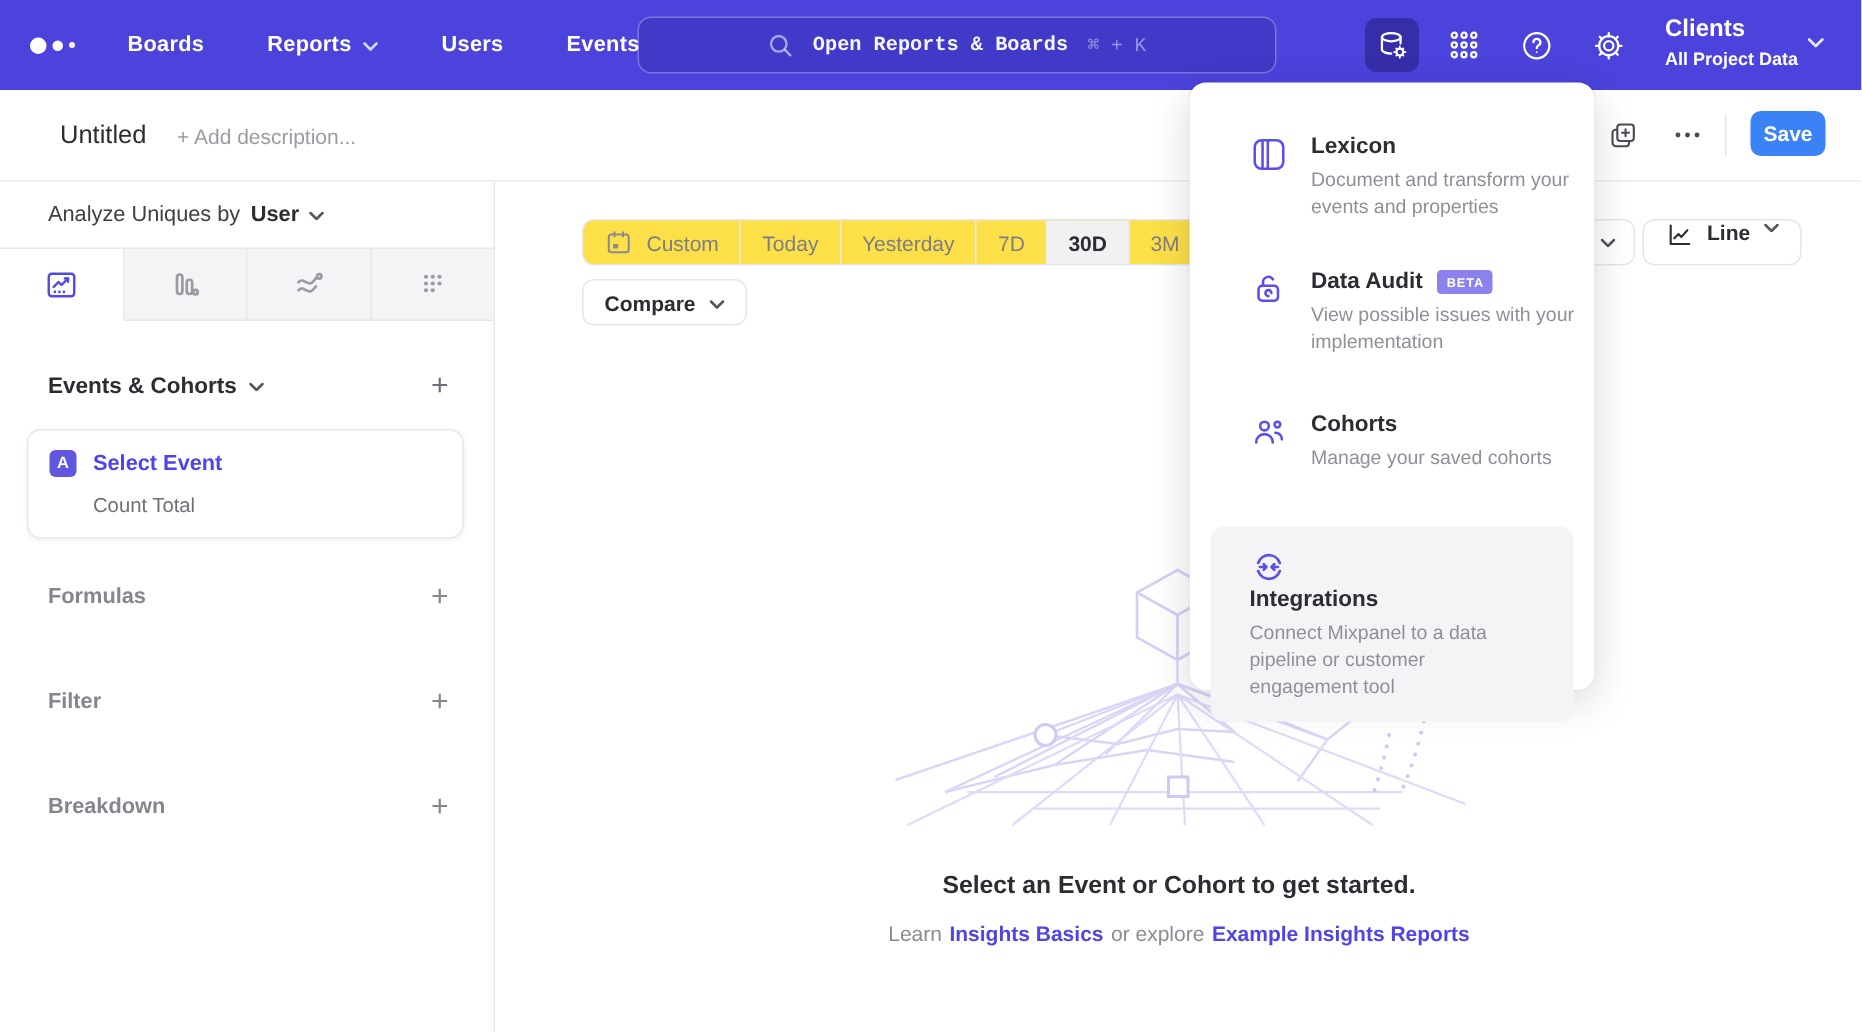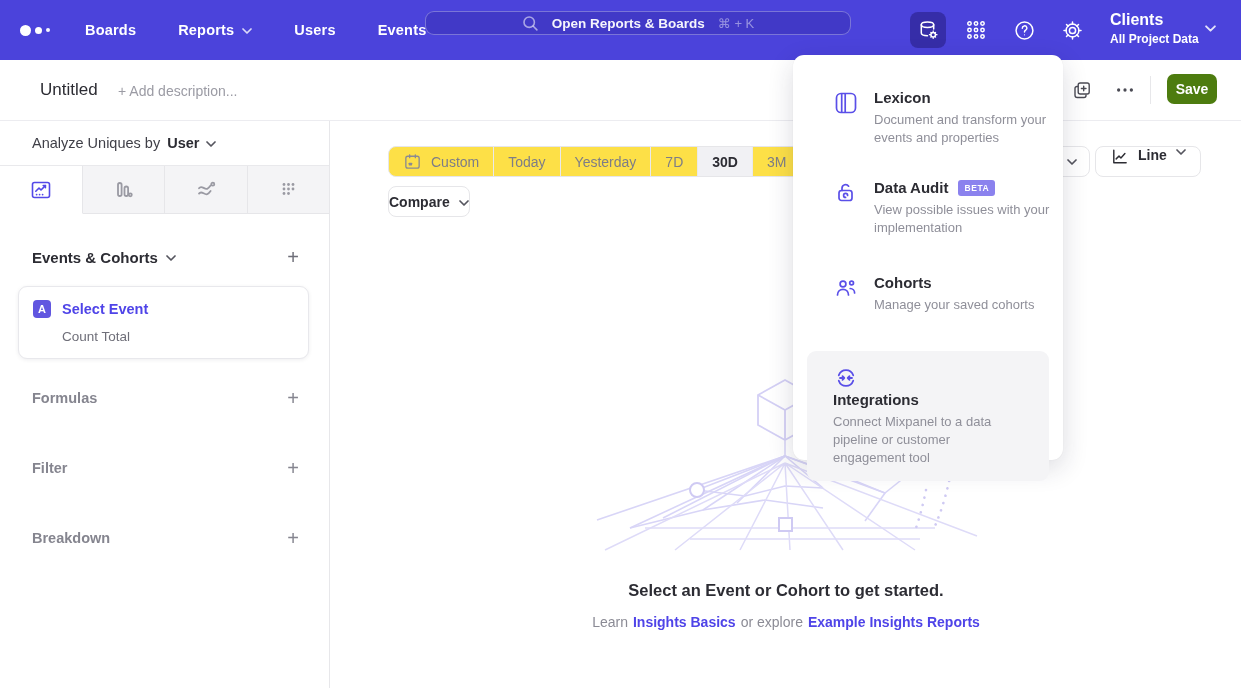--- a/index.html
+++ b/index.html
@@ -14,44 +14,44 @@
   
   .topnav { position:absolute; left:0; top:0; width:1241px; height:60px; background:#4b43db; z-index:30; }
   .nav-left { position:absolute; left:20px; top:0; height:60px; display:flex; align-items:center; }
   .logo { display:flex; align-items:center; gap:4px; margin-right:35px; cursor:pointer; }
   .logo .d1 { width:11px; height:11px; border-radius:50%; background:#fff; }
   .logo .d2 { width:7px; height:7px; border-radius:50%; background:#fff; }
   .logo .d3 { width:4px; height:4px; border-radius:50%; background:#fff; opacity:.95; }
   .nav-item { color:#fff; font-size:14.5px; font-weight:600; margin-right:42px; display:flex; align-items:center; gap:8px; cursor:pointer; letter-spacing:.2px; }
   .nav-item .chev { color:rgba(255,255,255,.8); margin-top:2px; }
 
-  .searchbar { position:absolute; left:425px; top:11px; width:426px; height:24px;
+  .searchbar { position:absolute; left:425px; top:11px; width:426px; height:38px;
     background:rgba(20,14,110,.18); border:1px solid rgba(255,255,255,.30); border-radius:9px;
-    display:flex; align-items:center; justify-content:center; gap:13px; cursor:pointer; }
+    display:flex; align-items:center; justify-content:center; gap:13px; cursor:pointer;font-family:Liberation Mono, monospace; }
   .searchbar .s-ico { color:rgba(255,255,255,.55); }
   .searchbar .s-label { color:rgba(255,255,255,.95); font-size:13.5px; font-weight:600; }
   .searchbar .s-short { color:rgba(255,255,255,.45); font-size:13px; }
 
   .icon-btn { position:absolute; top:12px; width:36px; height:36px; display:flex; align-items:center; justify-content:center; color:#fff; cursor:pointer; border-radius:8px; }
   .icon-btn.active { background:#362da8; }
   .btn-data { left:910px; } .btn-apps { left:958px; } .btn-help { left:1006px; } .btn-gear { left:1054px; }
 
   .project { position:absolute; left:1110px; top:11px; color:#fff; cursor:pointer; }
   .project .p-name { font-size:16px; font-weight:700; }
   .project .p-scope { font-size:12px; font-weight:700; margin-top:3px; }
   .project .chev { position:absolute; left:95px; top:14px; color:rgba(255,255,255,.85); }
 
   
   .rheader { position:absolute; left:0; top:60px; width:1241px; height:61px; background:#fff; border-bottom:1px solid #ececf0; z-index:5; }
   .r-title { position:absolute; left:40px; top:20px; font-size:17px; font-weight:400; color:#2c2c33; cursor:text; }
   .r-desc { position:absolute; left:118px; top:23px; font-size:14px; color:#9b9ba4; cursor:text; }
   .h-ico { position:absolute; top:19px; width:22px; height:22px; color:#4b4b54; cursor:pointer; display:flex; align-items:center; justify-content:center; }
   .h-copy { left:1071px; } .h-more { left:1114px; }
   .h-div { position:absolute; left:1150px; top:16px; width:1px; height:28px; background:#e7e7ea; }
-  .save-btn { position:absolute; left:1167px; top:14px; width:50px; height:30px; background:#4d7c0f; border:none; border-radius:7px;
+  .save-btn { position:absolute; left:1167px; top:14px; width:50px; height:30px; background:#3b82f6; border:none; border-radius:7px;
     color:#fff; font-size:14px; font-weight:600; font-family:inherit; display:flex; align-items:center; justify-content:center; cursor:default;text-align:right; }
 
   
   .sidebar { position:absolute; left:0; top:121px; width:330px; bottom:0; background:#fff; border-right:1px solid #e7e7ea; z-index:4; }
   .analyze { height:44px; display:flex; align-items:center; padding-left:32px; font-size:14.5px; color:#3f3f47; }
   .analyze .a-val { font-weight:700; color:#2c2c33; margin-left:7px; cursor:pointer; }
   .analyze .chev { margin-left:7px; color:#55555e; margin-top:2px; cursor:pointer; }
   .tabs { display:flex; height:49px; border-top:1px solid #e9e9ec; }
   .tab { flex:1; display:flex; align-items:center; justify-content:center; background:#f4f4f6;
     border-right:1px solid #e6e6e9; border-bottom:1px solid #e6e6e9; color:#9a9aa3; cursor:pointer; }
@@ -84,21 +84,21 @@
   .seg.active { background:#f1f1f4; color:#2c2c33; font-weight:700; }
   .seg .cal { margin-right:9px; color:#8a8a93; }
 
   .interval-btn { position:absolute; left:679px; top:25px; width:80px; height:31px; border:1px solid #e6e6e9;
     border-radius:8px; background:#fff; display:flex; align-items:center; justify-content:flex-end;
     padding-right:12px; color:#55555e; cursor:pointer; }
   .line-btn { position:absolute; left:764px; top:25px; height:31px; padding:0 14px; border:1px solid #e6e6e9;
     border-radius:8px; background:#fff; display:flex; align-items:flex-start; gap:9px; font-size:14px; font-weight:700;
     color:#2c2c33; cursor:pointer; }
   .line-btn .chev { color:#55555e; margin-top:2px; }
-  .compare-btn { position:absolute; left:57px; top:65px; height:31px; padding:0 0; border:1px solid #e6e6e9;
+  .compare-btn { position:absolute; left:57px; top:65px; height:31px; padding:0 14px; border:1px solid #e6e6e9;
     border-radius:8px; background:#fff; display:flex; align-items:center; gap:9px; font-size:14px; font-weight:600;
     color:#2c2c33; cursor:pointer; }
   .compare-btn .chev { color:#55555e; margin-top:2px; }
 
   .wireframe { position:absolute; left:254px; top:247px; z-index:1; }
 
   .empty { position:absolute; left:0; right:0; top:460px; text-align:center; z-index:2; }
   .empty-title { font-size:16.5px; font-weight:700; color:#2c2c33; }
   .empty-links { margin-top:14px; font-size:14px; color:#8b8b95; display:flex; justify-content:center; gap:5px; }
   .elink { color:#4f44e8; font-weight:700; cursor:pointer; }

